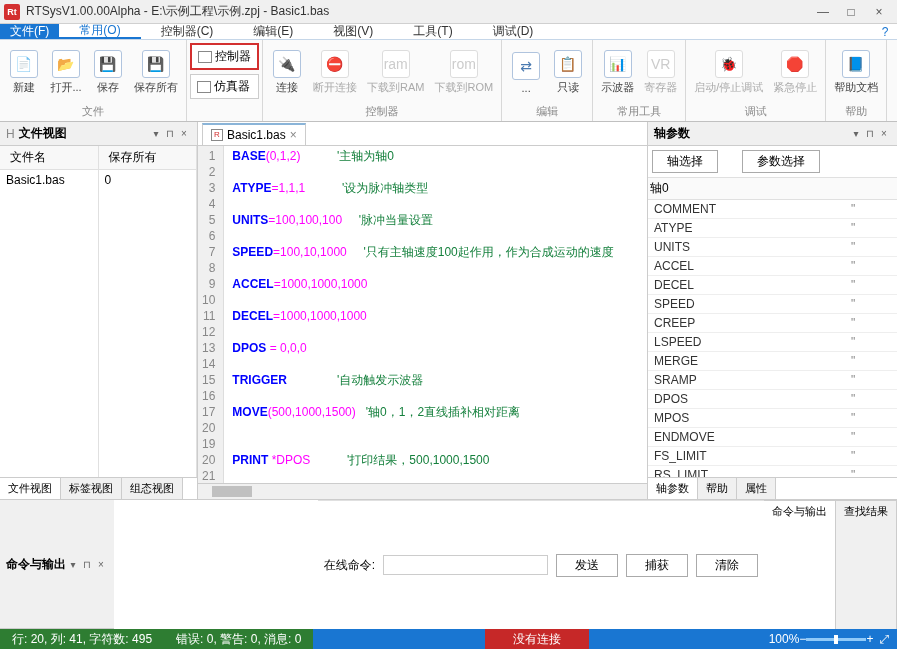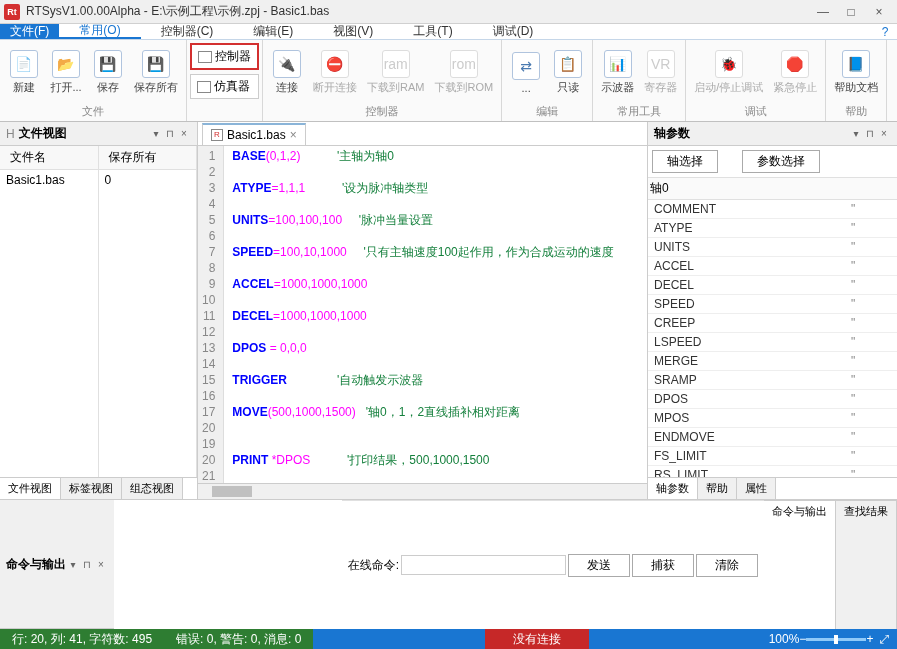--- a/index.html
+++ b/index.html
@@ -58,21 +58,21 @@
 .axishdr{text-align:left;padding:2px;border-bottom:1px solid #e0e0e0;background:#fafafa}
 .paramlist{flex:1;overflow:auto}
 .paramrow{display:flex;border-bottom:1px solid #eee;padding:2px 6px}
 .paramrow .pn{flex:1;color:#333}
 .paramrow .pv{width:40px;color:#888}
 .righttabs{display:flex;border-top:1px solid #ccc}
 .righttab{padding:3px 8px;border-right:1px solid #ccc;background:#f0f0f0;font-size:11px;cursor:pointer}
 .righttab.active{background:#fff}
 .bottompanel{height:130px;border-top:1px solid #ccc;display:flex;flex-direction:row}
 .cmdarea{flex:1;background:#fff}
-.cmdrow{display:flex;align-items:center;padding:3px 6px;gap:2px;border-top:1px solid #e0e0e0}
+.cmdrow{display:flex;align-items:center;padding:3px 6px;gap:8px;border-top:1px solid #e0e0e0}
 .cmdrow input{flex:1;border:1px solid #ccc;padding:2px 4px}
 .cmdrow button{border:1px solid #aaa;padding:2px 18px;background:#fff;cursor:pointer}
 .bottomtabs{display:flex;border-top:1px solid #ccc}
 .bottomtab{padding:3px 8px;border-right:1px solid #ccc;background:#f0f0f0;font-size:11px;cursor:pointer}
 .bottomtab.active{background:#fff}
 .statusbar{height:20px;background:#1976d2;display:flex;align-items:center;color:#fff;font-size:11px}
 .statusbar .seg{padding:0 10px}
 .statusbar .green{background:#2e7d32;padding:0 12px;height:100%;display:flex;align-items:center}
 .statusbar .red{background:#c62828;padding:0 28px;height:100%;display:flex;align-items:center}
 .statusbar .spacer{flex:1}

